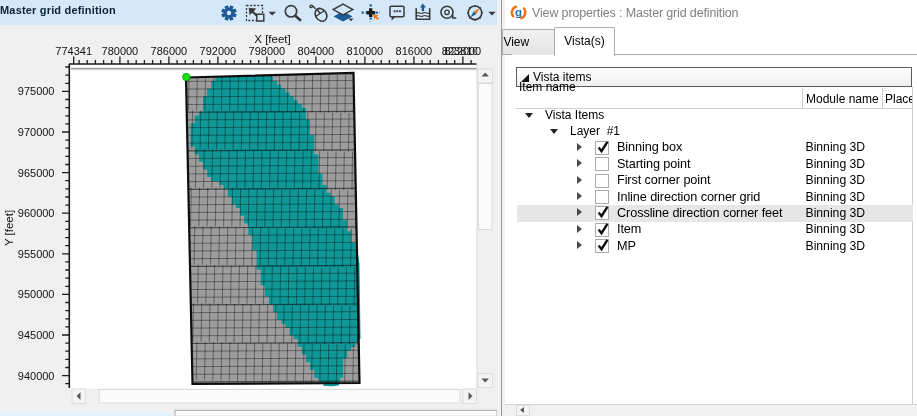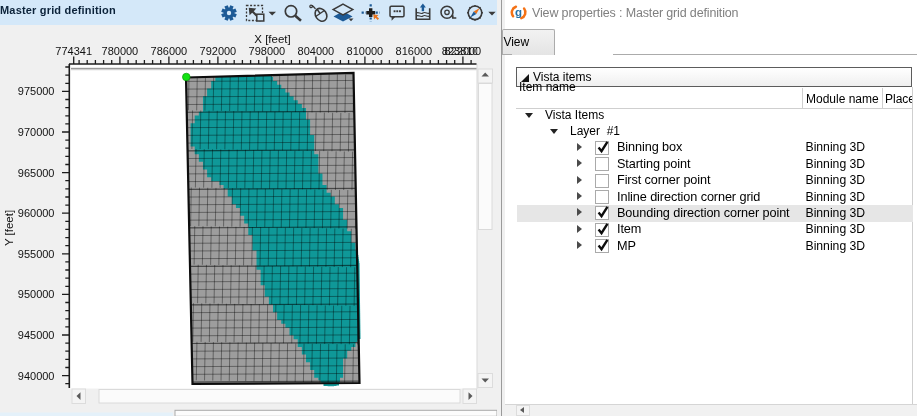--- a/index.html
+++ b/index.html
@@ -128,20 +128,21 @@
     <div style="position:absolute;left:500.5px;top:0;width:1.5px;height:416px;background:#9a9a9a"></div>
     <div style="position:absolute;left:506px;top:0;width:1px;height:416px;background:#c8c8c8"></div>
     <div style="position:absolute;left:505px;top:0;width:412px;height:416px;background:#fff">
       <svg width="18" height="15" viewBox="0 0 18 15" style="position:absolute;left:5px;top:5px">
         <path d="M3.1,11.2 A6.1,6.1 0 0 1 5.9,1.7" fill="none" stroke="#f47216" stroke-width="2.5" stroke-linecap="round"></path>
         <path d="M14.1,3.6 A6.1,6.1 0 0 1 11.3,13.1" fill="none" stroke="#f47216" stroke-width="2.5" stroke-linecap="round"></path>
         <text x="8.6" y="11.2" font-family="Liberation Sans" font-size="11.5" font-weight="bold" fill="#2471a8" text-anchor="middle">g</text>
       </svg>
       <div style="position:absolute;left:27px;top:6px;font-size:12.5px;color:#7f7f7f;letter-spacing:-0.15px;white-space:nowrap">View properties : Master grid definition</div>
       <div style="position:absolute;left:-2.6px;top:29px;width:51px;height:25px;background:linear-gradient(#f2f2f2,#e4e4e4);border:1px solid #ababab;border-bottom:none;border-radius:2px 2px 0 0;font-size:12px;color:#000;line-height:25px">View</div>
+      <div style="position:absolute;left:49px;top:26.5px;width:59px;height:28px;background:#fff;border:1px solid #ababab;border-bottom:none;border-radius:2px 2px 0 0;font-size:12px;color:#000;text-align:center;line-height:27px;z-index:2">Vista(s)</div>
       <div style="position:absolute;left:108px;top:54px;width:304px;height:1px;background:#ababab"></div>
       <div style="position:absolute;left:-2.6px;top:54px;width:10px;height:1px;background:#ababab"></div>
       <div style="position:absolute;left:11px;top:67px;width:396px;height:20px;background:linear-gradient(#ffffff,#efefef);border:1px solid #5c5c5c;box-sizing:border-box"></div>
       <svg width="8" height="8" viewBox="0 0 8 8" style="position:absolute;left:16px;top:73.5px">
         <polygon points="0,8 8,8 8,0" fill="#111"></polygon>
       </svg>
       <div style="position:absolute;left:28px;top:70px;font-size:12px;color:#000">Vista items</div>
       <div style="position:absolute;left:11px;top:88px;width:396px;height:21px;border-bottom:1px solid #cfcfcf;box-sizing:border-box"></div>
       <div style="position:absolute;left:297px;top:88px;width:1px;height:21px;background:#cfcfcf"></div>
       <div style="position:absolute;left:377px;top:88px;width:1px;height:21px;background:#cfcfcf"></div>
@@ -171,21 +172,21 @@
       <div style="position:absolute;left:300.5px;top:173.1px;font-size:12.2px;color:#000;white-space:nowrap">Binning 3D</div>
       <div style="position:absolute;left:72px;top:192.0px;width:0;height:0;border-top:4.2px solid transparent;border-bottom:4.2px solid transparent;border-left:5px solid #4a4a4a"></div>
       <div style="position:absolute;left:90px;top:190.0px;width:14px;height:14px;background:#fff;border:1px solid #aaaaaa;box-sizing:border-box"></div>
       <div style="position:absolute;left:112px;top:189.5px;font-size:12.7px;color:#000;letter-spacing:-0.1px;white-space:nowrap">Inline direction corner grid</div>
       <div style="position:absolute;left:300.5px;top:189.5px;font-size:12.2px;color:#000;white-space:nowrap">Binning 3D</div>
       <div style="position:absolute;left:72px;top:208.4px;width:0;height:0;border-top:4.2px solid transparent;border-bottom:4.2px solid transparent;border-left:5px solid #4a4a4a"></div>
       <div style="position:absolute;left:90px;top:206.4px;width:14px;height:14px;background:#fff;border:1px solid #aaaaaa;box-sizing:border-box"></div>
       <svg width="16" height="17" viewBox="0 0 16 17" style="position:absolute;left:89.5px;top:204.4px">
         <path d="M3.6,8.6 L6.5,12.2 L12.4,2.8" stroke="#0d0d0d" stroke-width="2.4" fill="none"></path>
       </svg>
-      <div style="position:absolute;left:112px;top:205.9px;font-size:12.7px;color:#000;letter-spacing:-0.1px;white-space:nowrap">Bounding direction corner point</div>
+      <div style="position:absolute;left:112px;top:205.9px;font-size:12.7px;color:#000;letter-spacing:-0.1px;white-space:nowrap">Crossline direction corner feet</div>
       <div style="position:absolute;left:300.5px;top:205.9px;font-size:12.2px;color:#000;white-space:nowrap">Binning 3D</div>
       <div style="position:absolute;left:72px;top:224.8px;width:0;height:0;border-top:4.2px solid transparent;border-bottom:4.2px solid transparent;border-left:5px solid #4a4a4a"></div>
       <div style="position:absolute;left:90px;top:222.8px;width:14px;height:14px;background:#fff;border:1px solid #aaaaaa;box-sizing:border-box"></div>
       <svg width="16" height="17" viewBox="0 0 16 17" style="position:absolute;left:89.5px;top:220.8px">
         <path d="M3.6,8.6 L6.5,12.2 L12.4,2.8" stroke="#0d0d0d" stroke-width="2.4" fill="none"></path>
       </svg>
       <div style="position:absolute;left:112px;top:222.3px;font-size:12.7px;color:#000;letter-spacing:-0.1px;white-space:nowrap">Item</div>
       <div style="position:absolute;left:300.5px;top:222.3px;font-size:12.2px;color:#000;white-space:nowrap">Binning 3D</div>
       <div style="position:absolute;left:72px;top:241.2px;width:0;height:0;border-top:4.2px solid transparent;border-bottom:4.2px solid transparent;border-left:5px solid #4a4a4a"></div>
       <div style="position:absolute;left:90px;top:239.2px;width:14px;height:14px;background:#fff;border:1px solid #aaaaaa;box-sizing:border-box"></div>

